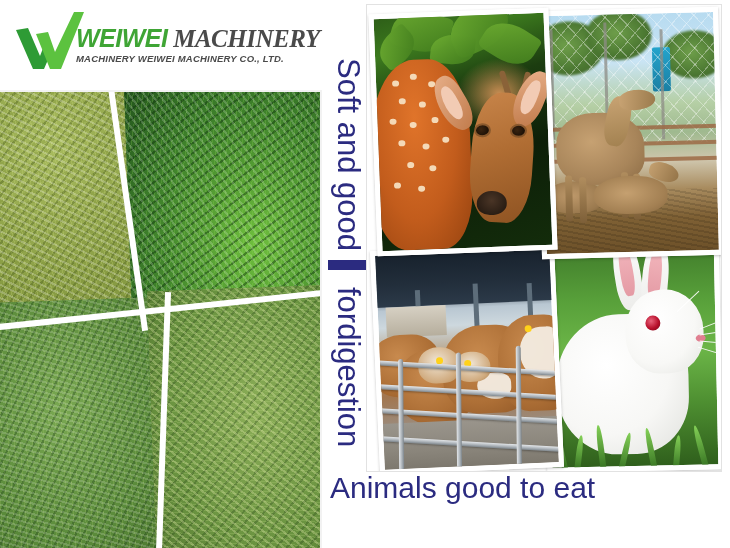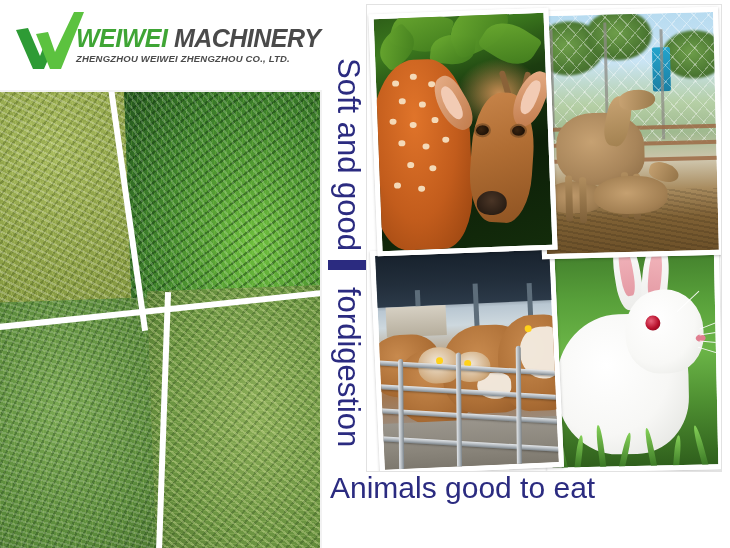--- a/index.html
+++ b/index.html
@@ -38,21 +38,21 @@
   }
   .logo-main {
     font-size: 25px;
     font-weight: bold;
     font-style: italic;
     letter-spacing: -0.5px;
     line-height: 1;
     white-space: nowrap;
   }
   .logo-weiwei { color: #3FA535; }
-  .logo-machinery { color: #4A4A4A; }
+  .logo-machinery { color: #4A4A4A; font-family: Liberation Serif, serif; }
   .logo-sub {
     font-size: 9.5px;
     font-weight: bold;
     font-style: italic;
     color: #4A4A4A;
     letter-spacing: 0.2px;
     margin-top: 2px;
     white-space: nowrap;
   }
 
@@ -502,21 +502,21 @@
 </head>
 <body>
 
 <div id="logo-block">
   <svg id="logo-mark" viewBox="0 0 70 58" xmlns="http://www.w3.org/2000/svg">
     <path d="M2 18 L14 16 L26 44 L33 26 L39 36 L30 57 L19 57 Z" fill="#2E9B35"></path>
     <path d="M22 22 L34 20 L41 40 L60 0 L70 0 L47 57 L36 57 Z" fill="#5CC23F"></path>
   </svg>
   <div id="logo-text-wrap">
     <div class="logo-main"><span class="logo-weiwei">WEIWEI</span><span class="logo-machinery"> MACHINERY</span></div>
-    <div class="logo-sub">ZHENGZHOU WEIWEI ZHENGZHOU CO., LTD.</div>
+    <div class="logo-sub">MACHINERY WEIWEI MACHINERY CO., LTD.</div>
   </div>
 </div>
 
 <div id="grass-collage">
   <div class="grass-quad tex-chopped" style="left:-10px; top:-6px; width:210px; height:240px; transform:rotate(-2deg);"></div>
   <div class="grass-quad tex-dark-clippings" style="left:128px; top:-12px; width:210px; height:236px; transform:rotate(-2deg);"></div>
   <div class="grass-quad tex-lawn" style="left:-12px; top:208px; width:186px; height:268px; transform:rotate(-2deg);"></div>
   <div class="grass-quad tex-mixed" style="left:152px; top:196px; width:190px; height:280px; transform:rotate(-2deg);"></div>
 
   <div class="grass-divider" style="left:124px; top:-20px; width:6px; height:260px; transform:rotate(-8deg);"></div>

